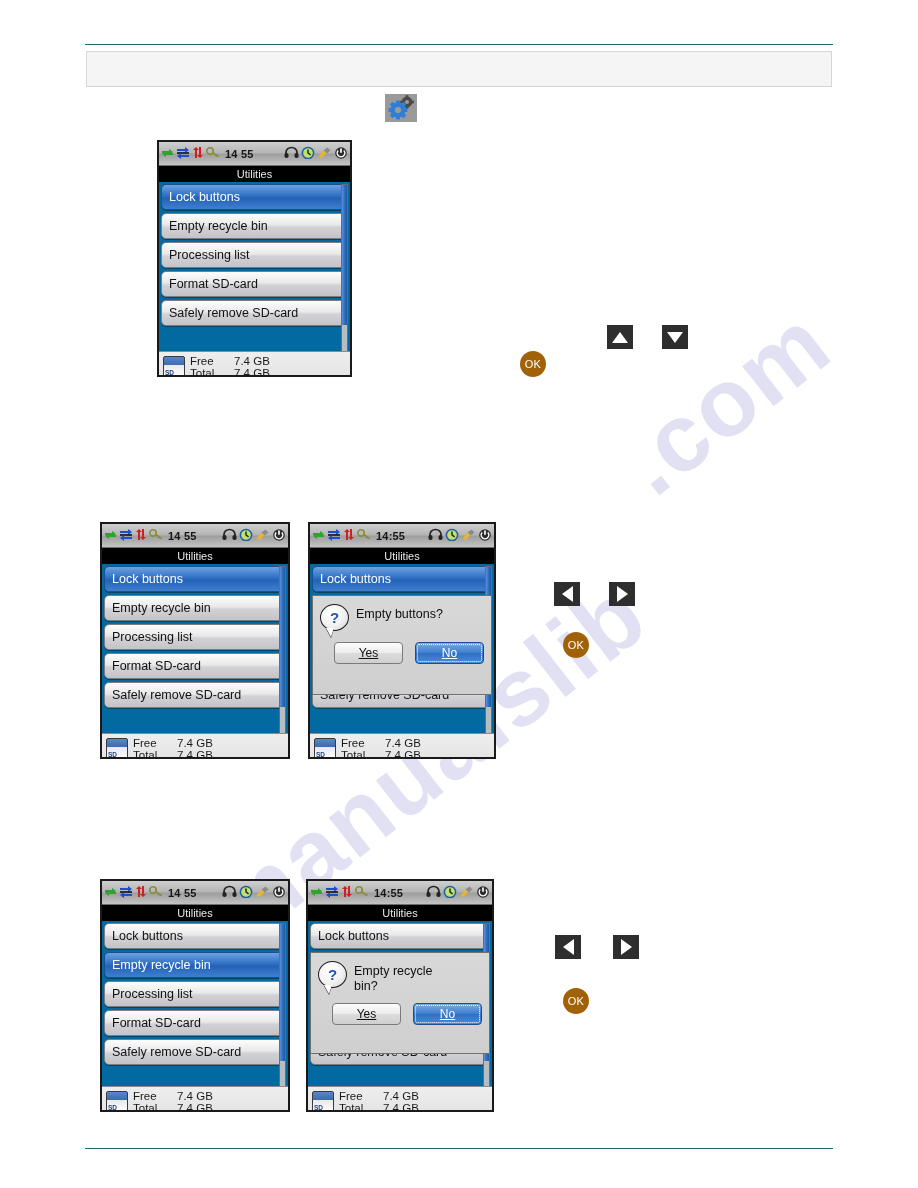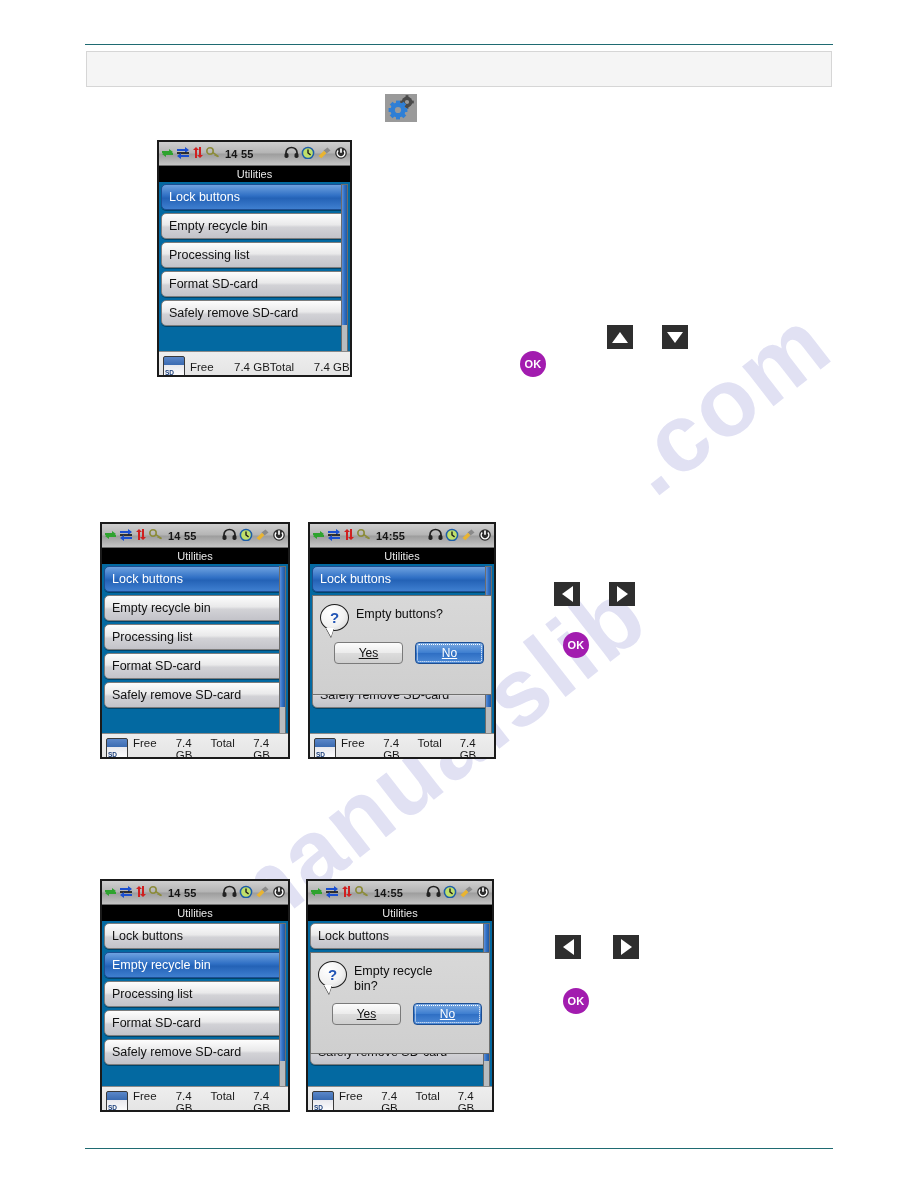--- a/index.html
+++ b/index.html
@@ -103,21 +103,21 @@
   .sd-chip{
     width:20px;height:20px;flex:0 0 auto;margin-right:5px;
     border:1.5px solid #3a3a3a;border-radius:2px;
     background:linear-gradient(180deg,#5b87c9 0%,#3b6bb1 40%,#e9e9ee 42%,#ffffff 100%);
     position:relative;
   }
   .sd-chip span{
     position:absolute;left:1px;bottom:1px;font-size:6.5px;font-weight:bold;
     color:#1b3f7a;line-height:1;
   }
-  .sd-rows{display:flex;flex-direction:row;justify-content:center;line-height:1.08;}
+  .sd-rows{display:flex;flex-direction:column;justify-content:center;line-height:1.08;}
   .sd-row{display:flex;font-size:11.5px;color:#1a1a1a;}
   .sd-label{width:44px;}
   .sd-value{}
 
   
   .dialog{
     position:absolute;left:2px;right:2px;
     background:linear-gradient(180deg,#d8d8d8 0%,#cfcfcf 100%);
     border:1px solid #70706f;
     box-sizing:border-box;
@@ -154,21 +154,21 @@
   }
   .dlg-btn u{text-underline-offset:1px;}
 
   
   .key-sq{
     position:absolute;width:26px;height:24px;background:#2e2e2e;
     display:flex;align-items:center;justify-content:center;
   }
   .key-ok{
     position:absolute;width:26px;height:26px;border-radius:50%;
-    background:#a21caf;color:#fff;font-size:11px;font-weight:bold;
+    background:#a16207;color:#fff;font-size:11px;font-weight:normal;
     display:flex;align-items:center;justify-content:center;
     letter-spacing:.3px;
   }
   .tri{width:0;height:0;}
   .tri-up{border-left:8px solid transparent;border-right:8px solid transparent;border-bottom:11px solid #fff;}
   .tri-down{border-left:8px solid transparent;border-right:8px solid transparent;border-top:11px solid #fff;}
   .tri-left{border-top:8px solid transparent;border-bottom:8px solid transparent;border-right:11px solid #fff;}
   .tri-right{border-top:8px solid transparent;border-bottom:8px solid transparent;border-left:11px solid #fff;}
 </style>
 </head>

